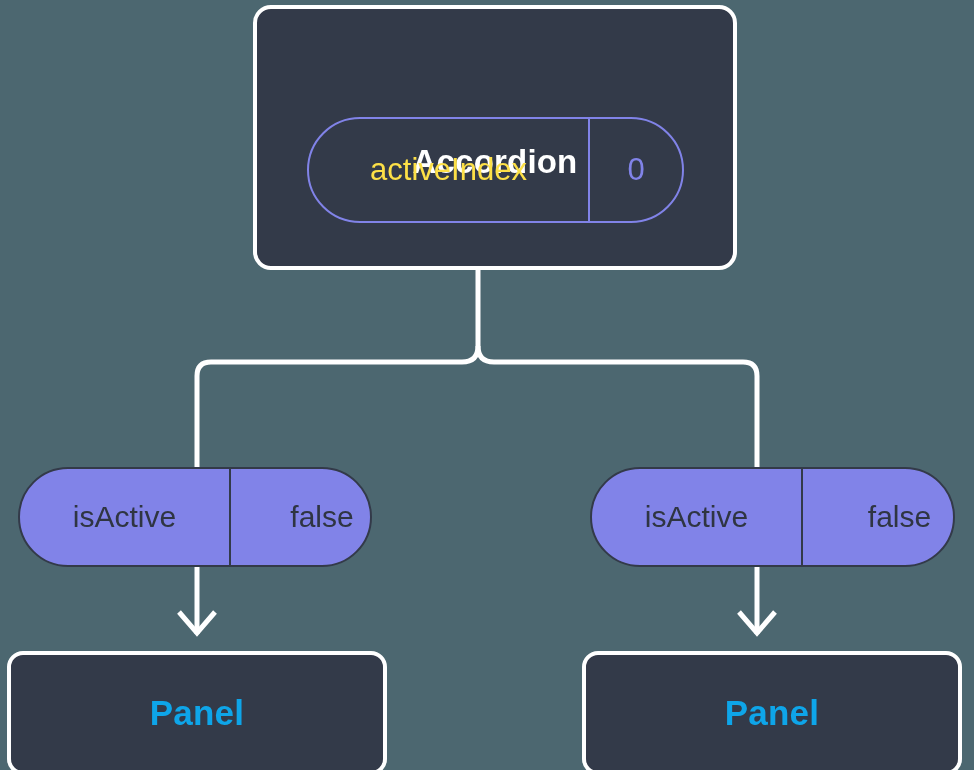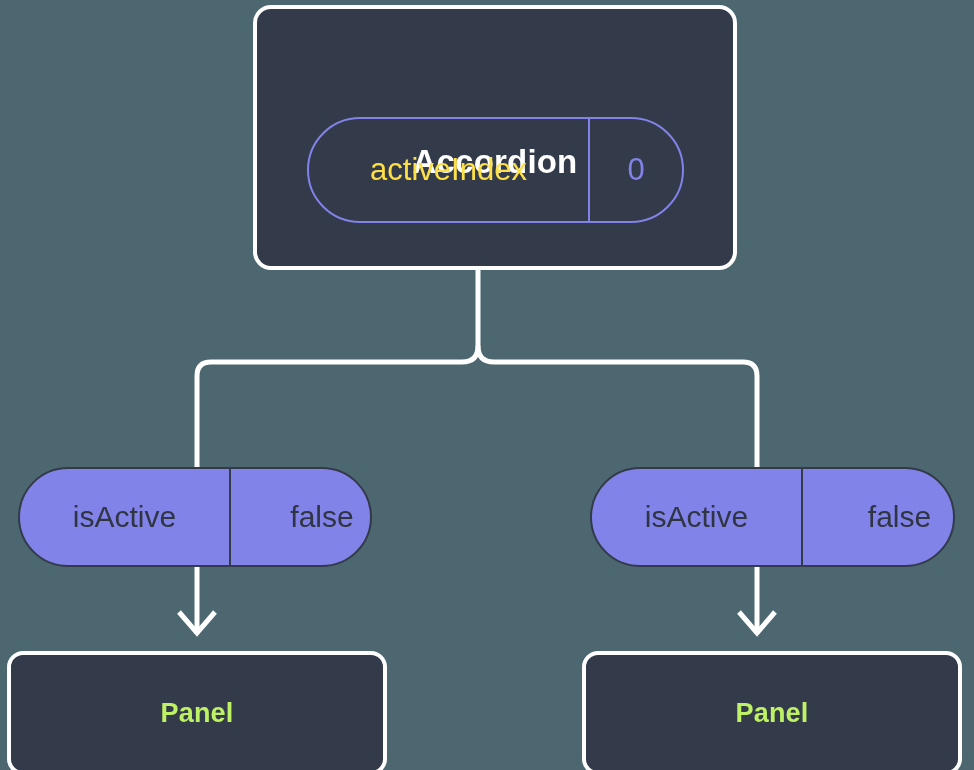--- a/index.html
+++ b/index.html
@@ -57,22 +57,22 @@
   .root-title {
     width: 100%;
     text-align: center;
     color: #ffffff;
     font-size: 33px;
     font-weight: 700;
     letter-spacing: 0.2px;
     margin-top: 48px;
   }
   .panel-title {
-    color: #bef264;
-    font-size: 27px;
+    color: #0ea5e9;
+    font-size: 35px;
     font-weight: 700;
     letter-spacing: 0.2px;
   }
 
   
   .state-pill-outline {
     position: absolute;
     left: 307px;
     top: 117px;
     width: 377px;

